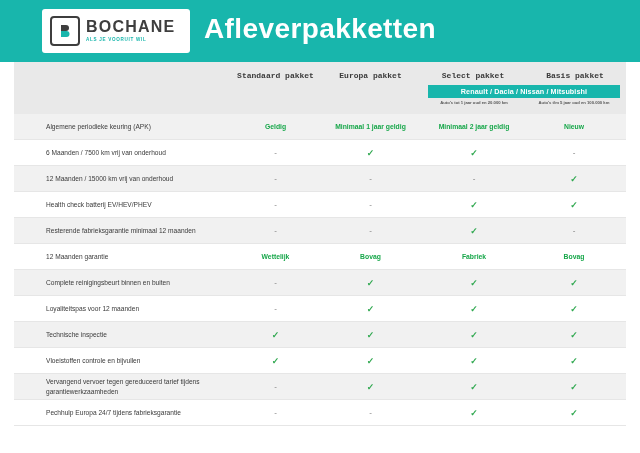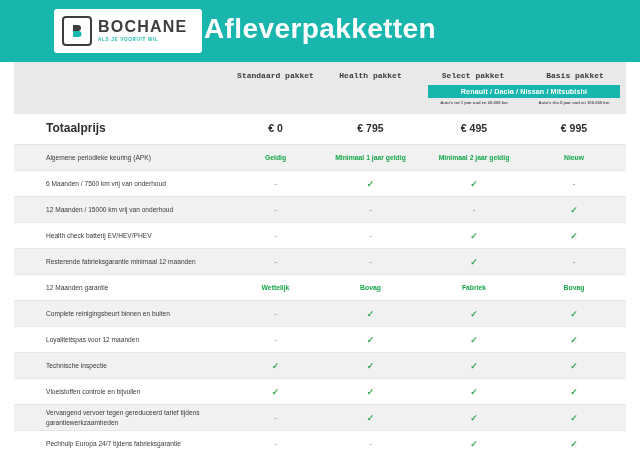--- a/index.html
+++ b/index.html
@@ -34,21 +34,20 @@
     left: 42px;
     top: 9px;
     width: 148px;
     height: 44px;
     background: #ffffff;
     border-radius: 3px;
     display: flex;
     align-items: center;
     padding-left: 8px;
     box-sizing: border-box;
-    margin-left: 12px;
   }
   .logo-mark {
     width: 26px;
     height: 26px;
     border: 2px solid #3e3e3e;
     border-radius: 4px;
     display: flex;
     align-items: center;
     justify-content: center;
     margin-right: 6px;
@@ -218,37 +217,30 @@
       <div class="logo-text">
         <span class="logo-name">BOCHANE</span>
         <span class="logo-tag">ALS JE VOORUIT WIL</span>
       </div>
     </div>
     <div class="header-title">Afleverpakketten</div>
   </div>
 
   <div class="colhead">
     <div class="cell title-row" style="left:228px;width:95px;">Standaard pakket</div>
-    <div class="cell title-row" style="left:323px;width:95px;">Health pakket</div>
+    <div class="cell title-row" style="left:323px;width:95px;">Europa pakket</div>
     <div class="cell title-row" style="left:428px;width:90px;">Select pakket</div>
     <div class="cell title-row" style="left:530px;width:90px;">Basis pakket</div>
 
     <div class="banner teal" style="left:428px;width:192px;">Renault / Dacia / Nissan / Mitsubishi</div>
 
     <div class="sub-note" style="left:428px;width:92px;">Auto's tot 1 jaar oud en 20.000 km</div>
     <div class="sub-note" style="left:528px;width:92px;">Auto's t/m 5 jaar oud en 100.000 km</div>
   </div>
 
-  <div class="totalband">
-    <div class="total-label">Totaalprijs</div>
-    <div class="price" style="left:228px;width:95px;">€ 0</div>
-    <div class="price" style="left:323px;width:95px;">€ 795</div>
-    <div class="price" style="left:428px;width:92px;">€ 495</div>
-    <div class="price" style="left:528px;width:92px;">€ 995</div>
-  </div>
 
   <div class="rows" id="rows">
       <div class="row alt">
         <div class="row-label">Algemene periodieke keuring (APK)</div>
         <div class="cellval" style="left: 228px; width: 95px;">Geldig</div>
         <div class="cellval" style="left: 323px; width: 95px;">Minimaal 1 jaar geldig</div>
         <div class="cellval" style="left: 428px; width: 92px;">Minimaal 2 jaar geldig</div>
         <div class="cellval" style="left: 528px; width: 92px;">Nieuw</div>
       </div>
       <div class="row">

